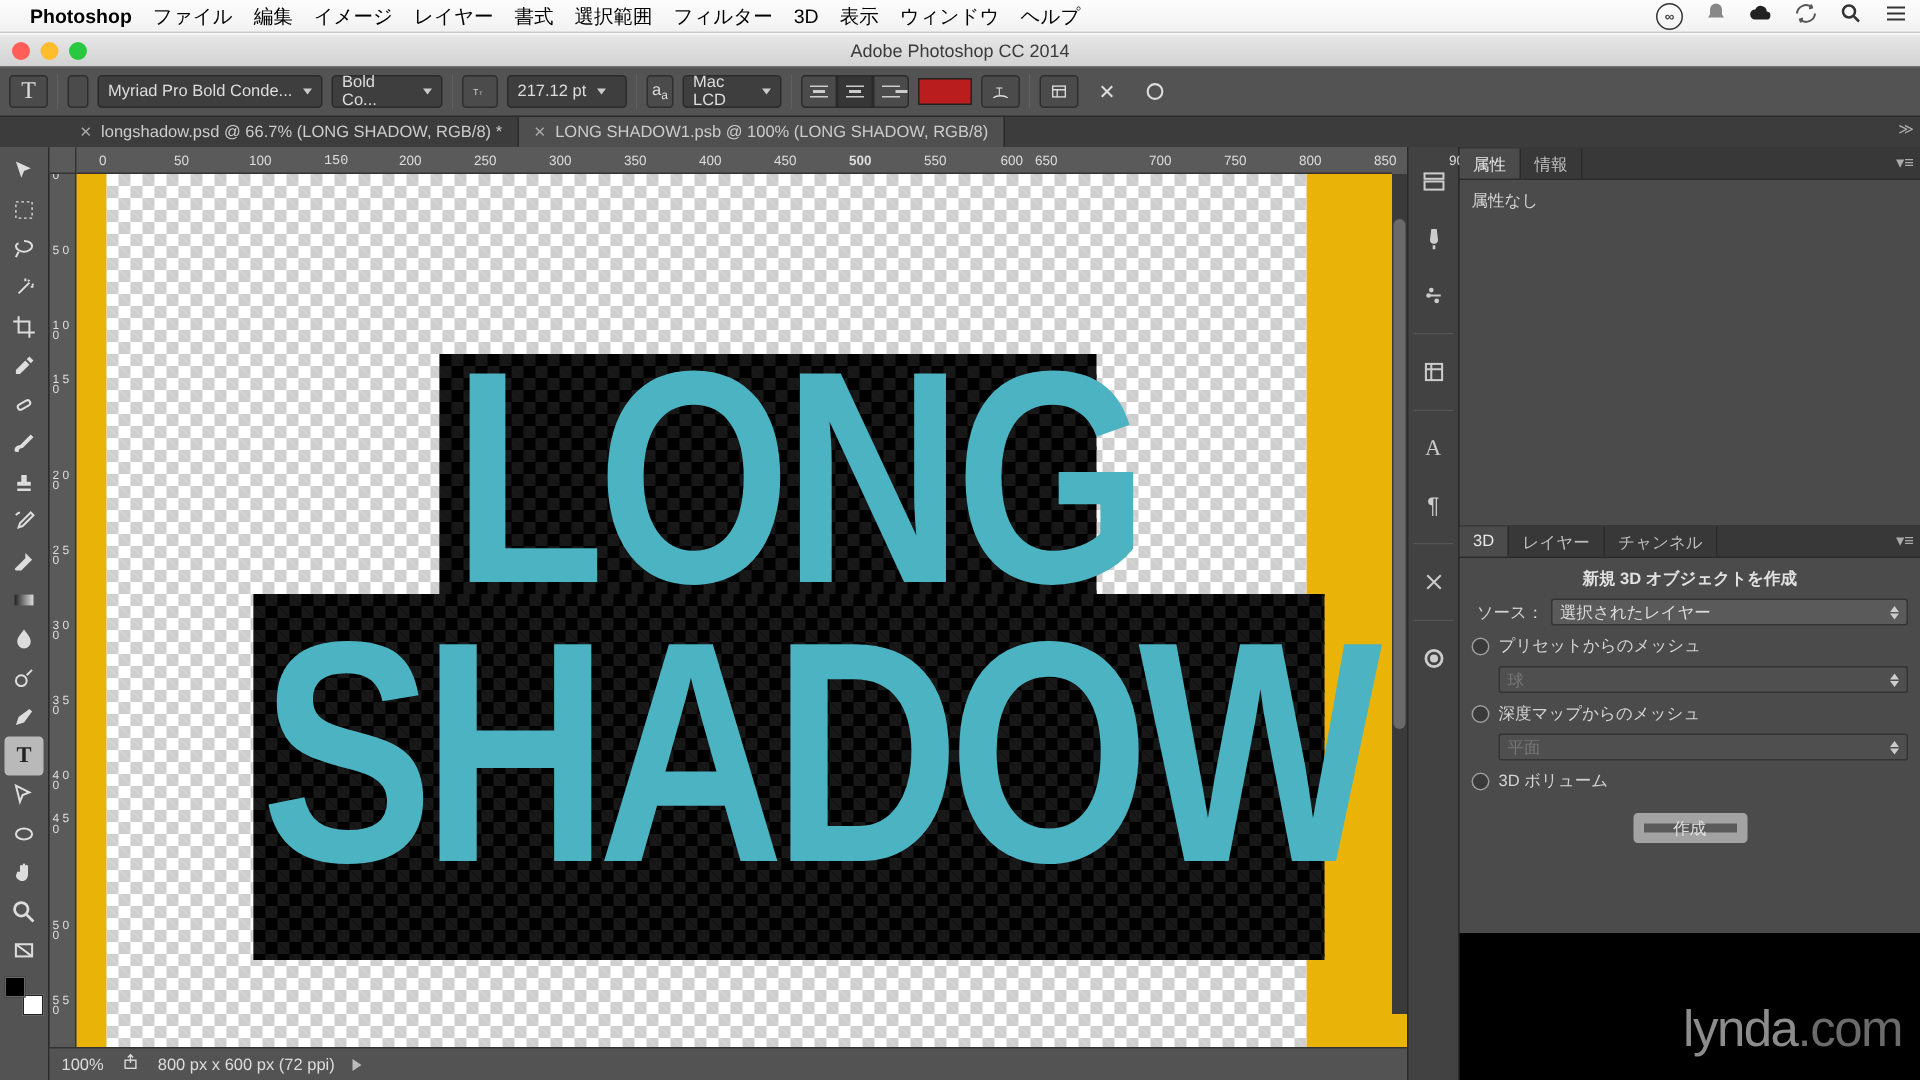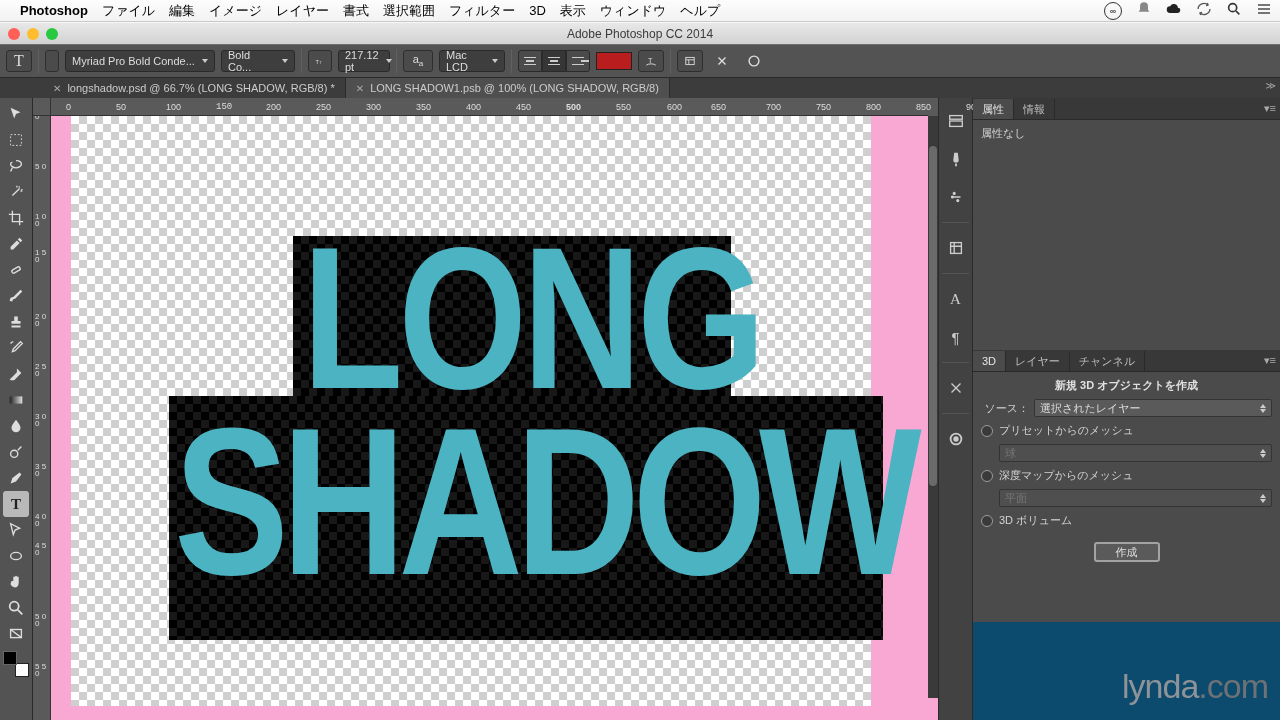--- a/index.html
+++ b/index.html
@@ -61,21 +61,21 @@
 
 .canvas-area { flex:1; display:flex; flex-direction:column; background:#282828; position:relative; }
 .rulers-row{display:flex;height:18px;}
 .ruler-corner{width:18px;height:18px;background:#5a5a5a;border-right:1px solid #333;border-bottom:1px solid #333;}
 .ruler-h{flex:1;height:18px;background:#5a5a5a;border-bottom:1px solid #333;position:relative;color:#ddd;font-size:9px;}
 .ruler-h .tick{position:absolute;top:4px;font-size:9px;}
 .ruler-cb{width:10px;height:18px;background:#5a5a5a;}
 .canvas-body{flex:1;display:flex;overflow:hidden;}
 .ruler-v{width:18px;background:#5a5a5a;border-right:1px solid #333;position:relative;color:#ddd;font-size:9px;}
 .ruler-v .tick{position:absolute;left:2px;transform-origin:left top;}
-.canvas-stage{flex:1;position:relative;background:#f9a8d4;}
+.canvas-stage{flex:1;position:relative;background:#eab308;}
 .canvas{position:absolute;left:20px;top:0;width:800px;height:590px;
   background-image:
     linear-gradient(45deg,#cfcfcf 25%,transparent 25%,transparent 75%,#cfcfcf 75%),
     linear-gradient(45deg,#cfcfcf 25%,#fff 25%,#fff 75%,#cfcfcf 75%);
   background-size:16px 16px;background-position:0 0,8px 8px;
 }
 .dark-bg{position:absolute;background-image:
     linear-gradient(45deg,#181818 25%,transparent 25%,transparent 75%,#181818 75%),
     linear-gradient(45deg,#181818 25%,#000 25%,#000 75%,#181818 75%);
   background-size:16px 16px;background-position:0 0,8px 8px;}
@@ -91,39 +91,39 @@
 .statusbar .sh{display:inline-block;}
 .statusbar .tri{width:0;height:0;border-top:4px solid transparent;border-bottom:4px solid transparent;border-left:6px solid #bbb;}
 
 
 .dock-col{width:35px;background:#424242;border-left:1px solid #2a2a2a;border-right:1px solid #2a2a2a;display:flex;flex-direction:column;align-items:center;gap:12px;padding-top:10px;color:#ccc;}
 .dock-col .di{width:26px;height:26px;display:flex;align-items:center;justify-content:center;}
 .dock-col svg{width:18px;height:18px;}
 .dock-sep{width:80%;height:1px;background:#2c2c2c;border-bottom:1px solid #555;}
 
 
-.right-panels{width:307px;background:#0c4a6e;display:flex;flex-direction:column;color:#d4d4d4;font-size:11px;}
+.right-panels{width:307px;background:#000000;display:flex;flex-direction:column;color:#d4d4d4;font-size:11px;}
 .panel{}
 .panel-tabs{height:22px;background:#383838;display:flex;align-items:flex-end;border-bottom:1px solid #2a2a2a;position:relative;}
 .ptab{height:20px;padding:0 9px;display:flex;align-items:center;background:#383838;color:#bfbfbf;border-right:1px solid #2a2a2a;font-size:11px;}
 .ptab.active{background:#4b4b4b;color:#e6e6e6;}
 .panel-menu{position:absolute;right:4px;top:4px;color:#aaa;}
 .panel-body{background:#4b4b4b;padding:6px 8px;}
 .pb-props{height:230px;}
 .pb-3d{min-height:250px;}
 .field-row{display:flex;align-items:center;gap:5px;margin:5px 0;}
 .lbl{min-width:48px;text-align:right;}
 .ps-select{flex:1;height:18px;background:#5a5a5a;border:1px solid #343434;border-radius:2px;display:flex;align-items:center;padding:0 5px;justify-content:space-between;color:#ddd;}
 .ps-select.dim{color:#777;background:#4f4f4f;}
 .ps-select .tri-wrap{display:flex;flex-direction:column;gap:1px;}
 .sec-title{text-align:center;margin-bottom:6px;color:#e0e0e0;font-weight:600;}
 .radio-row{display:flex;align-items:center;gap:6px;margin:6px 0;}
 .radio{width:12px;height:12px;border-radius:50%;border:1px solid #9c9c9c;background:#3a3a3a;display:flex;align-items:center;justify-content:center;}
 .radio.sel::after{content:"";width:6px;height:6px;border-radius:50%;background:#e6e6e6;}
-.ps-button{height:20px;padding:0 20px;background:#5a5a5a;border:2px solid #a3a3a3;border-radius:3px;display:inline-flex;align-items:center;color:#e0e0e0;}
+.ps-button{height:20px;padding:0 20px;background:#5a5a5a;border:7px solid #a3a3a3;border-radius:3px;display:inline-flex;align-items:center;color:#e0e0e0;}
 .btn-row{display:flex;justify-content:center;margin-top:14px;}
 
 
 .watermark{position:absolute;right:12px;bottom:14px;font-size:34px;color:#9c9c9c;opacity:.9;font-family:"Helvetica Neue",Arial,sans-serif;letter-spacing:-1px;}
 .watermark .g{color:#777;}
 
 </style>
 </head>
 <body>
 
@@ -195,28 +195,28 @@
         <span class="tri-dn"></span>
       </span>
     </span>
   <span class="opt-divider"></span>
   <span class="opt-btn" style="width:24px;">
       <svg viewBox="0 0 20 20" fill="#ddd">
         <text x="1" y="15" font-size="11" font-family="serif">T</text>
         <text x="9" y="15" font-size="7" font-family="serif">T</text>
       </svg>
     </span>
-  <span class="opt-dd" style="width:52px;">
+  <span class="opt-dd" style="width:80px;">
       <span>217.12 pt</span>
       <span class="tri-wrap">
         <span class="tri-dn"></span>
       </span>
     </span>
   <span class="opt-divider"></span>
-  <span class="opt-btn" style="width:30px;">
+  <span class="opt-btn" style="width:18px;">
       <span style="font-size:11px;">a<sub style="font-size:8px;">a</sub></span>
     </span>
   <span class="opt-dd" style="width:66px;">
       <span>Mac LCD</span>
       <span class="tri-wrap">
         <span class="tri-dn"></span>
       </span>
     </span>
   <span class="opt-divider"></span>
   <div class="align-group">
@@ -405,21 +405,21 @@
           <span class="tick" style="left: 165px; font-family: Liberation Mono, monospace;">150</span>
           <span class="tick" style="left: 215px;">200</span>
           <span class="tick" style="left: 265px;">250</span>
           <span class="tick" style="left: 315px;">300</span>
           <span class="tick" style="left: 365px;">350</span>
           <span class="tick" style="left: 415px;">400</span>
           <span class="tick" style="left: 465px;">450</span>
           <span class="tick" style="left: 515px; font-weight: bold;">500</span>
           <span class="tick" style="left: 565px;">550</span>
           <span class="tick" style="left: 616px;">600</span>
-          <span class="tick" style="left: 660px;">650</span>
+          <span class="tick" style="left: 639px;">650</span>
           <span class="tick" style="left: 715px;">700</span>
           <span class="tick" style="left: 765px;">750</span>
           <span class="tick" style="left: 815px;">800</span>
           <span class="tick" style="left: 865px;">850</span>
           <span class="tick" style="left: 915px;">900</span>
         </div>
       <div class="ruler-cb"></div>
     </div>
     <div class="canvas-body">
       <div class="ruler-v" id="rulerV">
@@ -441,20 +441,29 @@
           <div class="dark-bg db1"></div>
           <div class="dark-bg db2"></div>
           <div class="canvas-text ct1">LONG</div>
           <div class="canvas-text ct2">SHADOW</div>
         </div>
         <div class="scroll-v">
             <div class="thumb"></div>
           </div>
       </div>
     </div>
+    <div class="statusbar">
+      <span class="sh">100%</span>
+      <span><svg width="12" height="12" viewBox="0 0 20 20" fill="none" stroke="#ddd" stroke-width="1.5">
+            <rect x="4" y="8" width="12" height="9"></rect>
+            <path d="M10 2v9M7 5l3-3 3 3"></path>
+          </svg></span>
+      <span class="sh">800 px x 600 px (72 ppi)</span>
+      <span class="tri"></span>
+    </div>
   </div>
 
   <div class="dock-col">
     <span class="di">
         <svg viewBox="0 0 20 20" fill="none" stroke="#ccc" stroke-width="1.5">
           <rect x="3" y="4" width="14" height="4"></rect>
           <rect x="3" y="10" width="14" height="6"></rect>
         </svg>
       </span>
     <span class="di">

